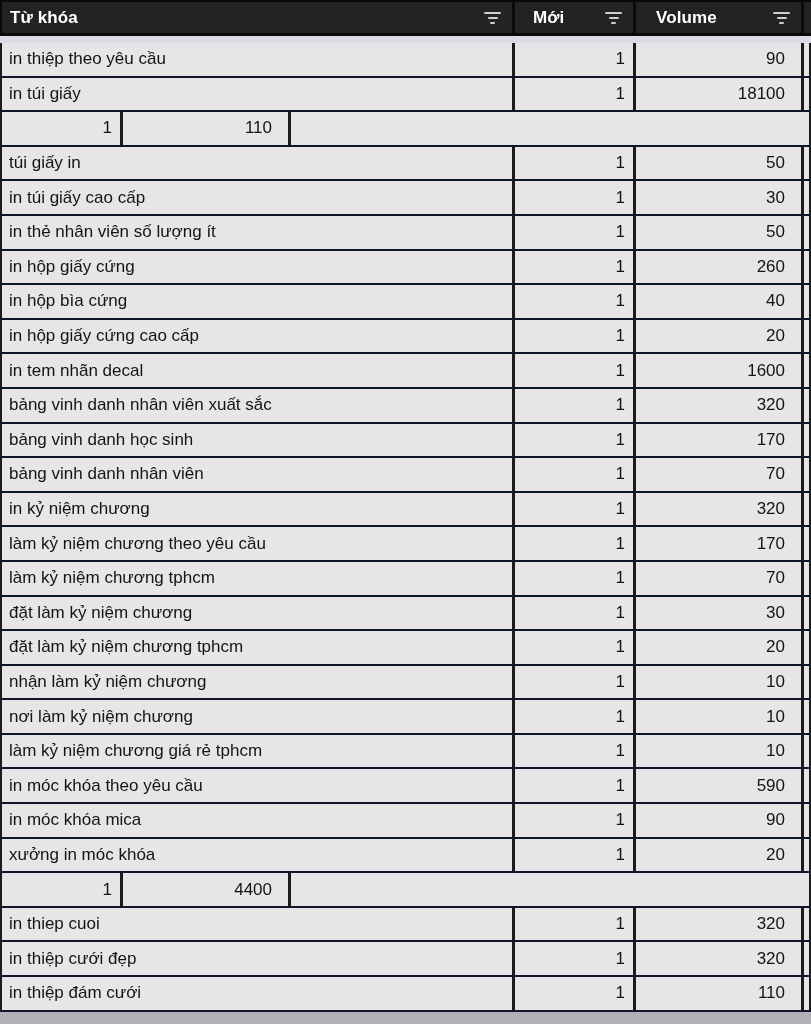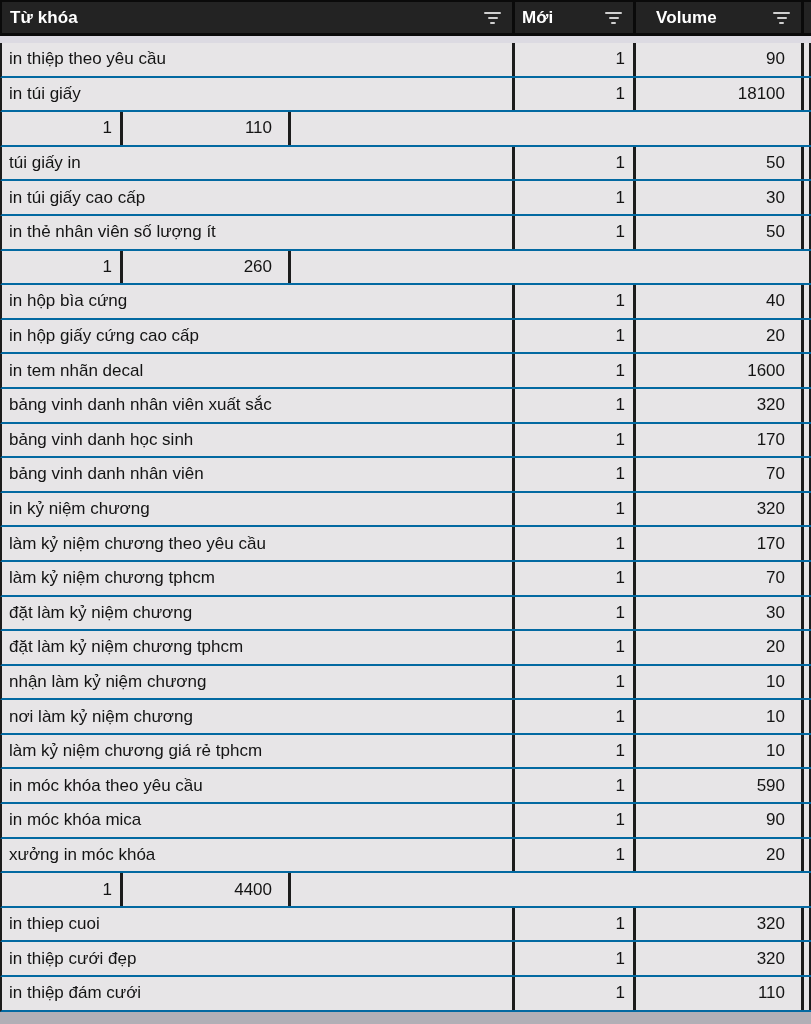--- a/index.html
+++ b/index.html
@@ -18,21 +18,21 @@
     border-left: 2px solid #0a0a0a;
     flex: 0 0 auto;
   }
   .hcell {
     display: flex; align-items: center;
     color: #ffffff; font-weight: bold; font-size: 17px;
     letter-spacing: 0.1px;
     overflow: hidden; white-space: nowrap;
   }
   .hcell.c1 { width: 513px; border-right: 3px solid #0a0a0a; padding-left: 8px; }
-  .hcell.c2 { width: 121px; border-right: 3px solid #0a0a0a; padding-left: 7px; }
+  .hcell.c2 { width: 121px; border-right: 3px solid #0a0a0a; padding-left: 18px; }
   .hcell.c3 { width: 168px; border-right: 3px solid #0a0a0a; padding-left: 20px; }
   .hcell.hsliver { flex: 1; border-right: 0; }
 
   .filter-icon {
     margin-left: auto; margin-right: 11px;
     display: flex; flex-direction: column; align-items: center;
     gap: 3px; cursor: pointer; flex: 0 0 auto;
   }
   .filter-icon i { display: block; height: 2px; background: #cfcfcf; border-radius: 1px; }
   .filter-icon .b1 { width: 17px; }
@@ -41,21 +41,21 @@
 
   
   .freeze-gap { height: 7px; background: #dcdae2; flex: 0 0 auto; }
 
   
   .rows { flex: 0 0 auto; }
   .row {
     display: flex;
     height: 34.6px;
     background: #e7e5e7;
-    border-bottom: 2px solid #0369a1;
+    border-bottom: 2px solid #0f172a;
     border-left: 2px solid #1c1c1c;
   }
   .cell {
     display: flex; align-items: center;
     font-size: 17px; color: #141414;
     overflow: hidden; white-space: nowrap;
   }
   .cell.kw  { width: 513px; border-right: 3px solid #1c1c1c; padding-left: 7px; }
   .cell.moi { width: 121px; border-right: 3px solid #1c1c1c; justify-content: flex-end; padding-right: 8px; }
   .cell.vol { width: 168px; border-right: 3px solid #1c1c1c; justify-content: flex-end; padding-right: 16px; }
@@ -129,20 +129,21 @@
         <div class="cell vol">30</div>
         <div class="cell sliver-cell"></div>
       </div>
       <div class="row">
         <div class="cell kw">in thẻ nhân viên số lượng ít</div>
         <div class="cell moi">1</div>
         <div class="cell vol">50</div>
         <div class="cell sliver-cell"></div>
       </div>
       <div class="row">
+        <div class="cell kw">in hộp giấy cứng</div>
         <div class="cell moi">1</div>
         <div class="cell vol">260</div>
         <div class="cell sliver-cell"></div>
       </div>
       <div class="row">
         <div class="cell kw">in hộp bìa cứng</div>
         <div class="cell moi">1</div>
         <div class="cell vol">40</div>
         <div class="cell sliver-cell"></div>
       </div>

